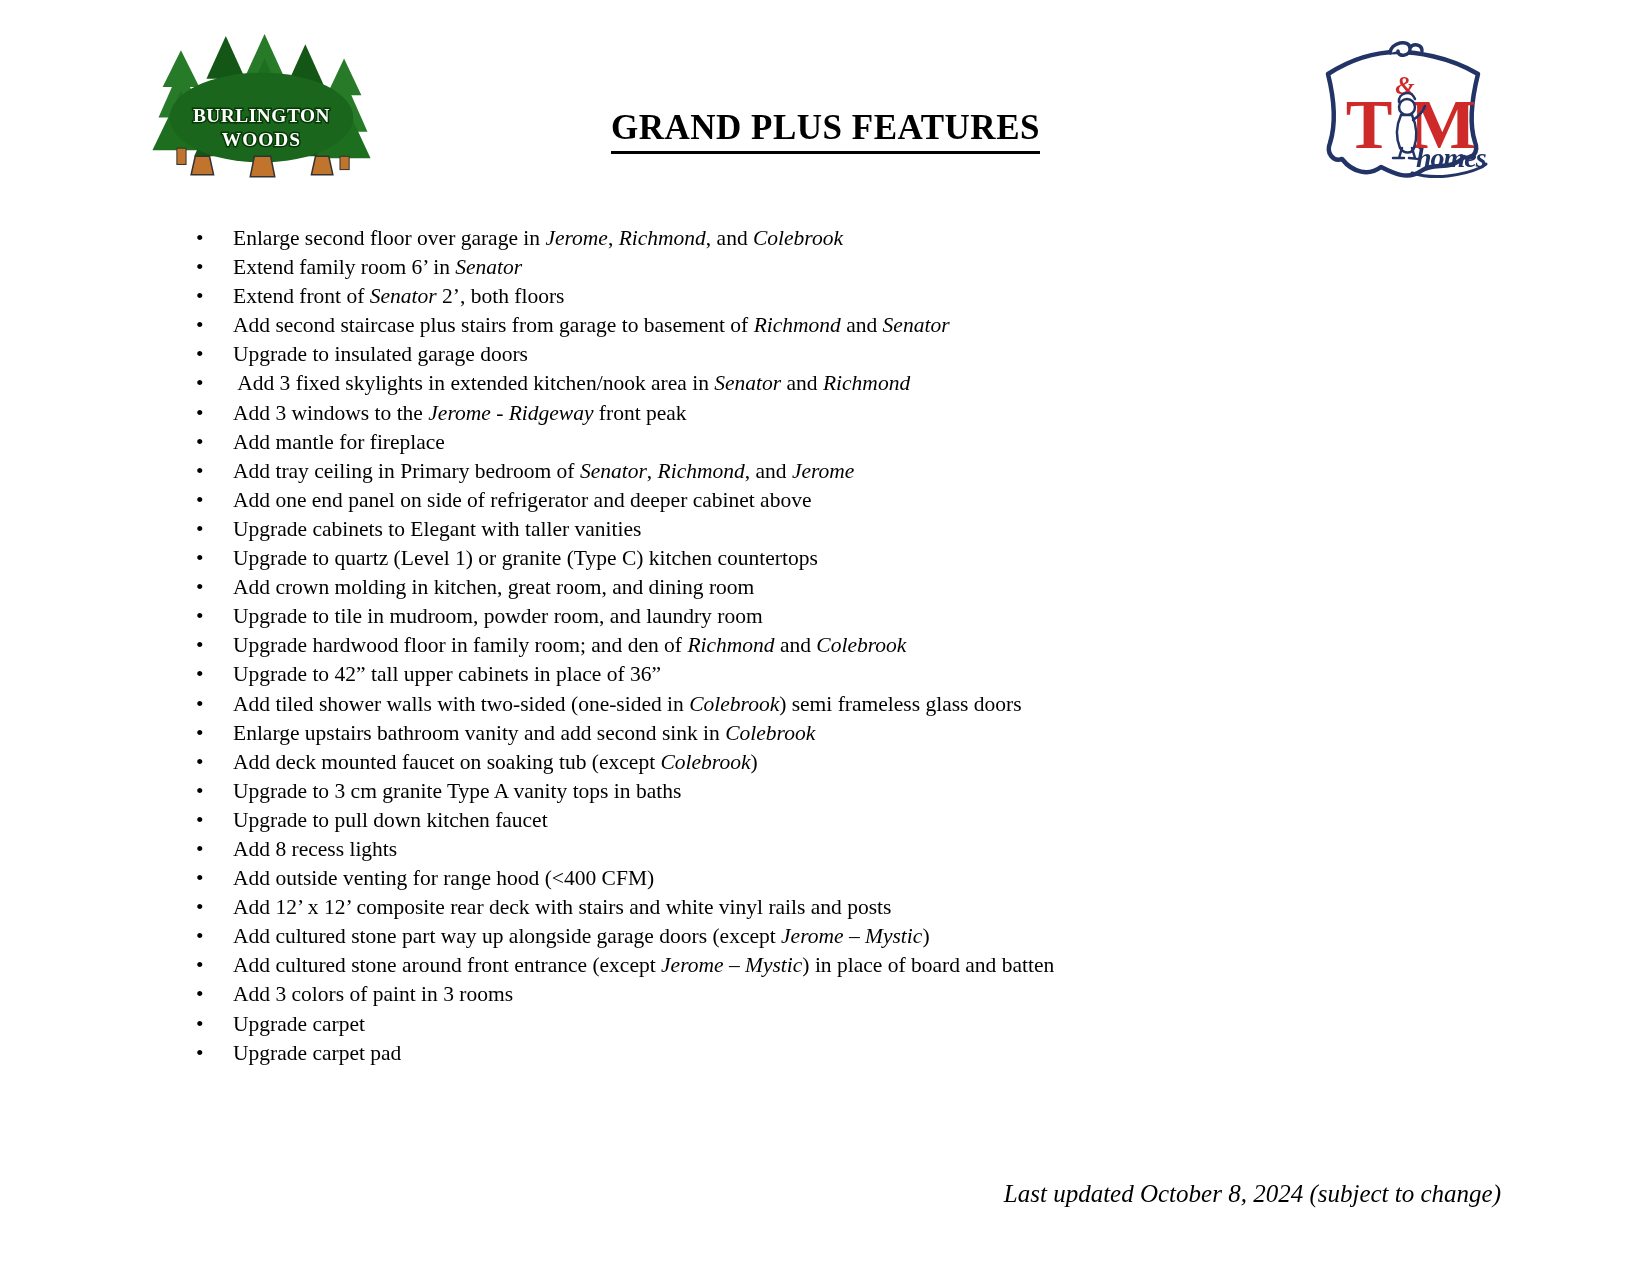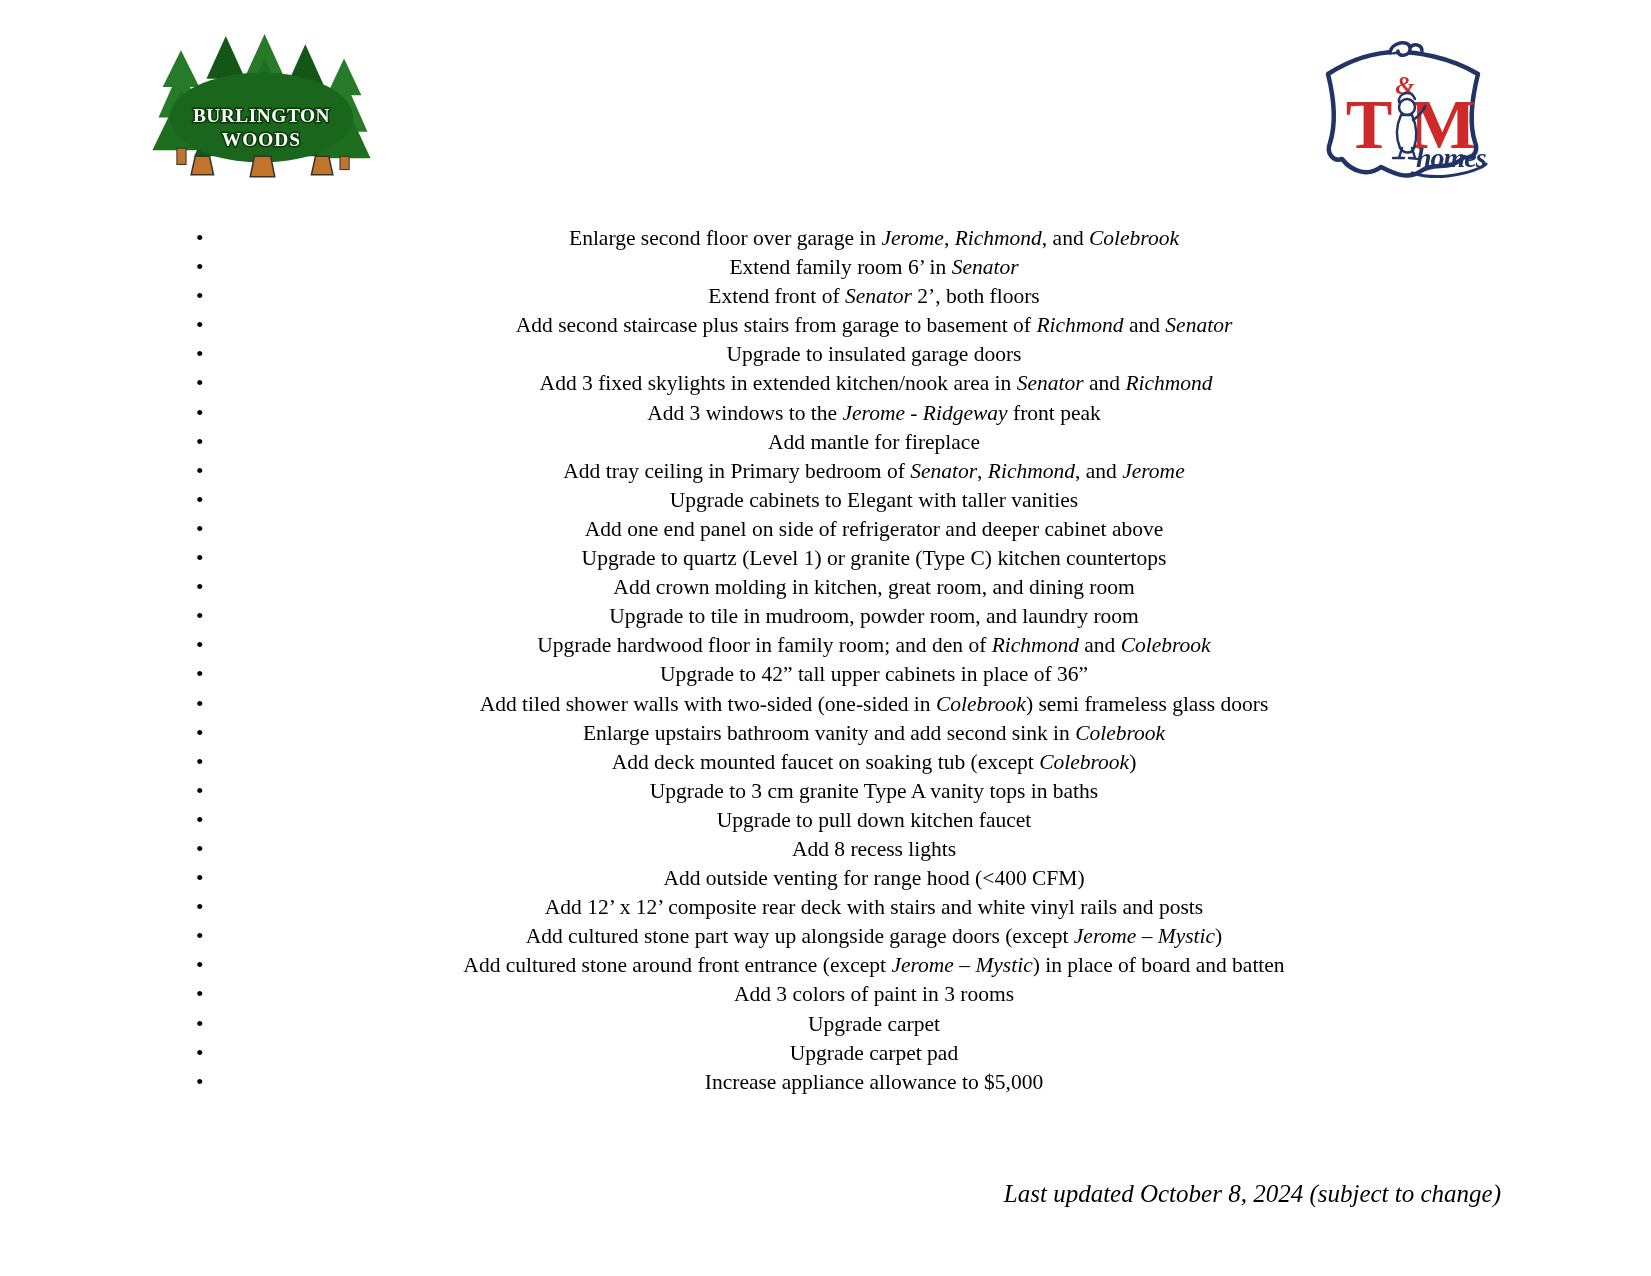--- a/index.html
+++ b/index.html
@@ -26,21 +26,21 @@
     font-size:35px;font-weight:bold;letter-spacing:0.5px;
     border-bottom:3.5px solid #000;padding-bottom:3px;
   }
 
   
   ul.features{
     position:absolute;left:195px;top:224px;width:1320px;
     margin:0;padding:0;list-style:none;
     font-size:21.5px;line-height:29.1px;
   }
-  ul.features li{position:relative;padding-left:38px;white-space:pre;text-align:center;}
+  ul.features li{position:relative;padding-left:38px;white-space:pre;}
   ul.features li::before{
     content:"\2022";
     position:absolute;left:1px;top:0;
     font-size:21.5px;
   }
   .it{font-style:italic;}
 
   
   .footer{
     position:absolute;right:150px;top:1180px;
@@ -73,20 +73,23 @@
       <rect x="184" y="120" width="9" height="13" fill="#c1752c" stroke="#333" stroke-width="1"></rect>
       <ellipse cx="107" cy="82" rx="90" ry="44" fill="#1a661c"></ellipse>
       <path d="M96,140 L100,120 L116,120 L120,140 Z" fill="#c1752c" stroke="#333" stroke-width="1.5"></path>
       <path d="M38,138 L42,120 L56,120 L60,138 Z" fill="#c1752c" stroke="#333" stroke-width="1.5"></path>
       <path d="M156,138 L160,120 L173,120 L177,138 Z" fill="#c1752c" stroke="#333" stroke-width="1.5"></path>
     </g>
     <text x="107" y="86" text-anchor="middle" font-size="19" font-weight="bold" fill="#ffffff" stroke="#063906" stroke-width="3" paint-order="stroke" letter-spacing="0.5">BURLINGTON</text>
     <text x="107" y="110" text-anchor="middle" font-size="19" font-weight="bold" fill="#ffffff" stroke="#063906" stroke-width="3" paint-order="stroke" letter-spacing="1">WOODS</text>
   </svg>
 
+  <div class="title-wrap">
+    <span class="title">GRAND PLUS FEATURES</span>
+  </div>
 
   <svg class="logo-right" viewBox="0 0 182 152">
     <path d="M16,34 C44,16 70,12 86,12 C102,12 136,16 166,34 C159,62 157,84 163,102 C167,112 160,120 152,117 C137,132 123,121 109,131 C95,141 79,132 69,127 C57,136 41,133 30,119 C21,122 14,113 18,103 C24,84 22,58 16,34 Z" fill="#ffffff" stroke="#223465" stroke-width="4.5" stroke-linejoin="round"></path>
     <path d="M78,13 C79,2 97,-1 98,8 C99,16 86,18 86,11 M98,8 C101,3 110,4 110,11" fill="#ffffff" stroke="#223465" stroke-width="3.5" stroke-linecap="round"></path>
     <text x="57" y="108" text-anchor="middle" font-size="70" font-weight="bold" fill="#cf2a2a">T</text>
     <text x="93" y="54" text-anchor="middle" font-size="25" font-weight="bold" font-style="italic" fill="#cf2a2a">&amp;</text>
     <text x="131" y="108" text-anchor="middle" font-size="70" font-weight="bold" fill="#cf2a2a">M</text>
     <g stroke="#223465" fill="#ffffff" stroke-width="2.5">
       <path d="M87,62 C86,53 99,49 103,59" stroke-linecap="round"></path>
       <circle cx="95" cy="67" r="8"></circle>
@@ -101,38 +104,37 @@
   <ul class="features">
       <li><span>Enlarge second floor over garage in </span><span class="it">Jerome</span><span>, </span><span class="it">Richmond</span><span>, and </span><span class="it">Colebrook</span></li>
       <li><span>Extend family room 6’ in </span><span class="it">Senator</span></li>
       <li><span>Extend front of </span><span class="it">Senator</span><span> 2’, both floors</span></li>
       <li><span>Add second staircase plus stairs from garage to basement of </span><span class="it">Richmond</span><span> and </span><span class="it">Senator</span></li>
       <li><span>Upgrade to insulated garage doors</span></li>
       <li><span> Add 3 fixed skylights in extended kitchen/nook area in </span><span class="it">Senator</span><span> and </span><span class="it">Richmond</span></li>
       <li><span>Add 3 windows to the </span><span class="it">Jerome - Ridgeway</span><span> front peak</span></li>
       <li><span>Add mantle for fireplace</span></li>
       <li><span>Add tray ceiling in Primary bedroom of </span><span class="it">Senator</span><span>, </span><span class="it">Richmond</span><span>, and </span><span class="it">Jerome</span></li>
+      <li><span>Add one end panel on side of refrigerator and deeper cabinet above</span></li>
       <li><span>Upgrade cabinets to Elegant with taller vanities</span></li>
-      <li><span>Add one end panel on side of refrigerator and deeper cabinet above</span></li>
       <li><span>Upgrade to quartz (Level 1) or granite (Type C) kitchen countertops</span></li>
       <li><span>Add crown molding in kitchen, great room, and dining room</span></li>
       <li><span>Upgrade to tile in mudroom, powder room, and laundry room</span></li>
       <li><span>Upgrade hardwood floor in family room; and den of </span><span class="it">Richmond</span><span> and </span><span class="it">Colebrook</span></li>
       <li><span>Upgrade to 42” tall upper cabinets in place of 36”</span></li>
       <li><span>Add tiled shower walls with two-sided (one-sided in </span><span class="it">Colebrook</span><span>) semi frameless glass doors</span></li>
       <li><span>Enlarge upstairs bathroom vanity and add second sink in </span><span class="it">Colebrook</span></li>
       <li><span>Add deck mounted faucet on soaking tub (except </span><span class="it">Colebrook</span><span>)</span></li>
       <li><span>Upgrade to 3 cm granite Type A vanity tops in baths</span></li>
       <li><span>Upgrade to pull down kitchen faucet</span></li>
       <li><span>Add 8 recess lights</span></li>
       <li><span>Add outside venting for range hood (&lt;400 CFM)</span></li>
       <li><span>Add 12’ x 12’ composite rear deck with stairs and white vinyl rails and posts</span></li>
       <li><span>Add cultured stone part way up alongside garage doors (except </span><span class="it">Jerome – Mystic</span><span>)</span></li>
       <li><span>Add cultured stone around front entrance (except </span><span class="it">Jerome – Mystic</span><span>) in place of board and batten</span></li>
       <li><span>Add 3 colors of paint in 3 rooms</span></li>
       <li><span>Upgrade carpet</span></li>
       <li><span>Upgrade carpet pad</span></li>
-      <li><span>Increase appliance allowance to $5,000</span></li>
     </ul>
 
   <div class="footer">Last updated October 8, 2024 (subject to change)</div>
 
 </div>
 
 </body></html>

